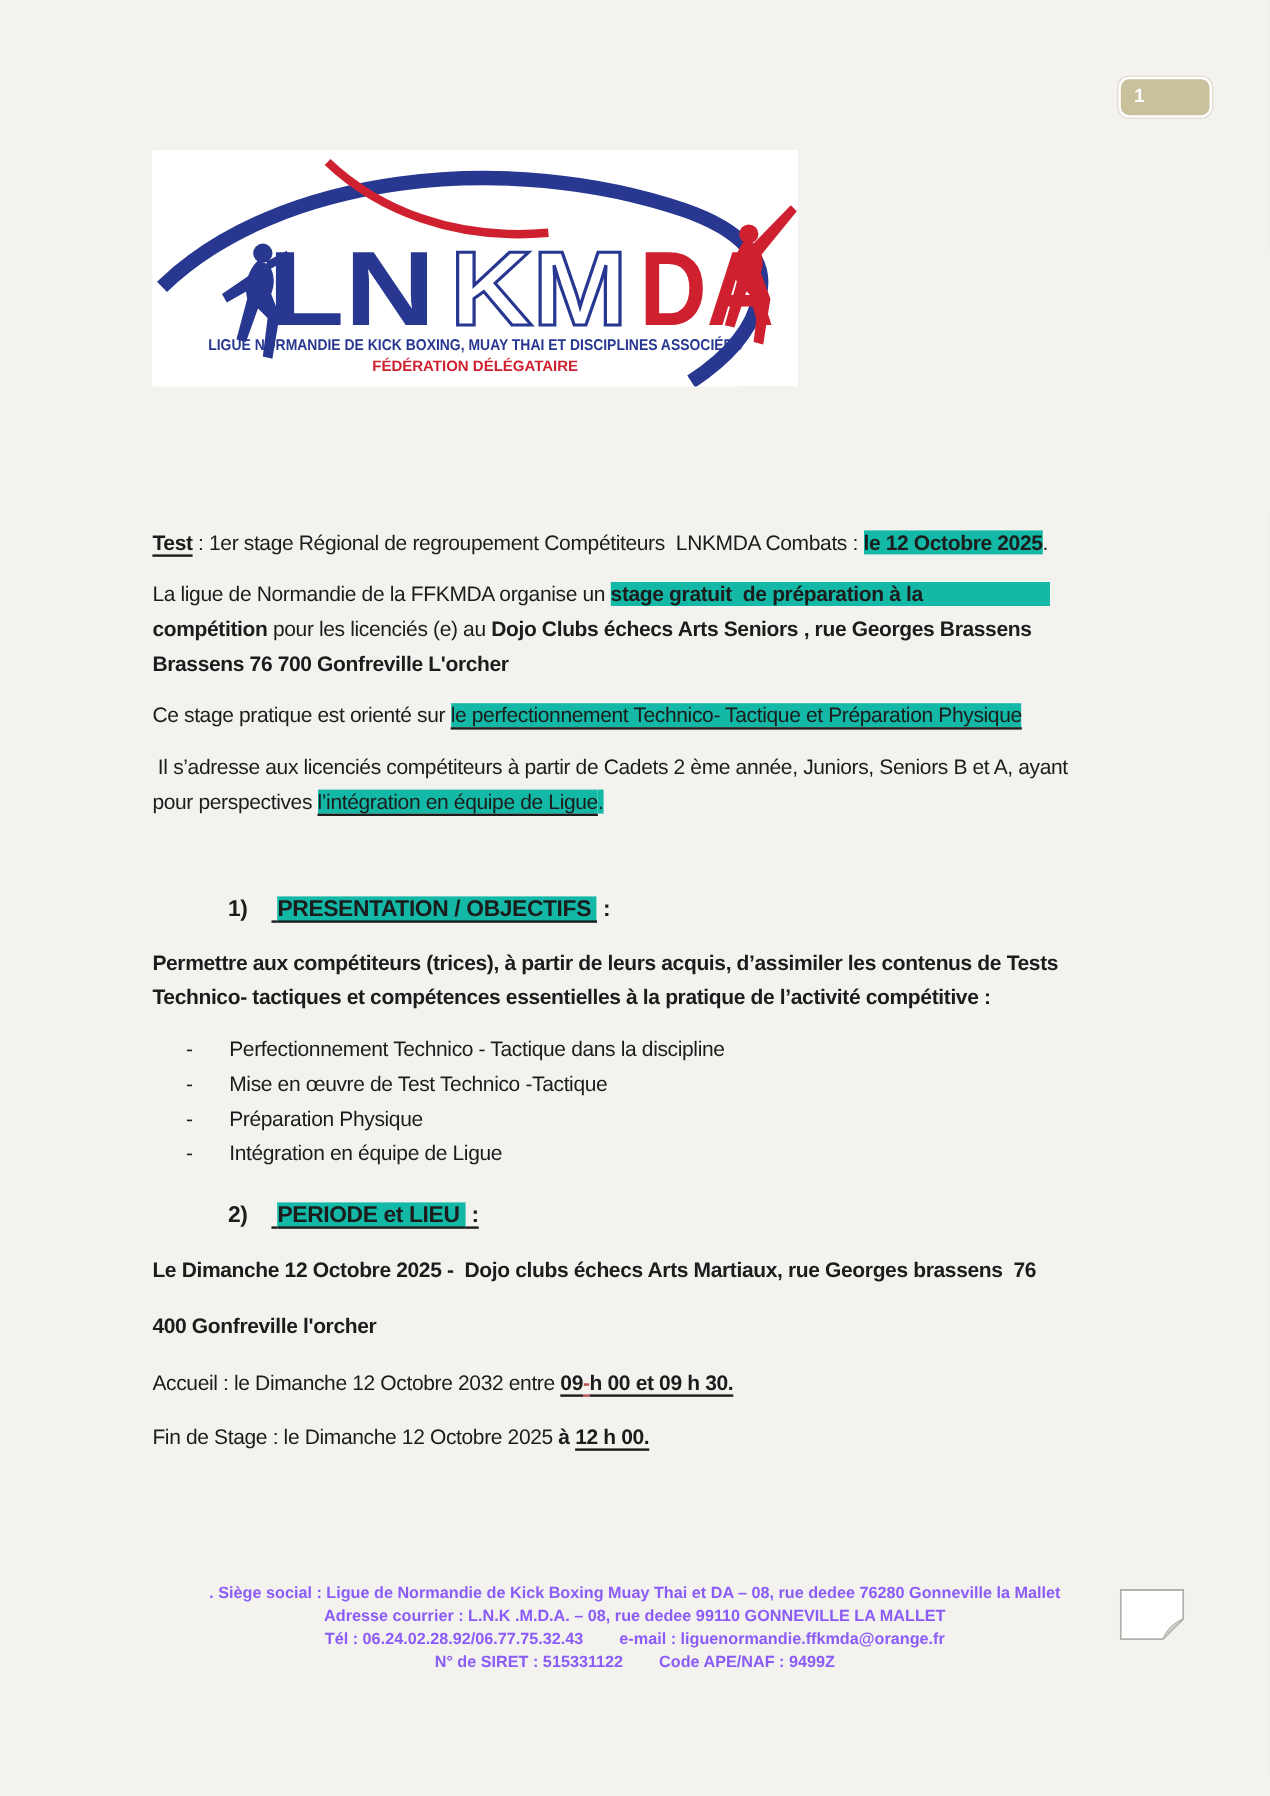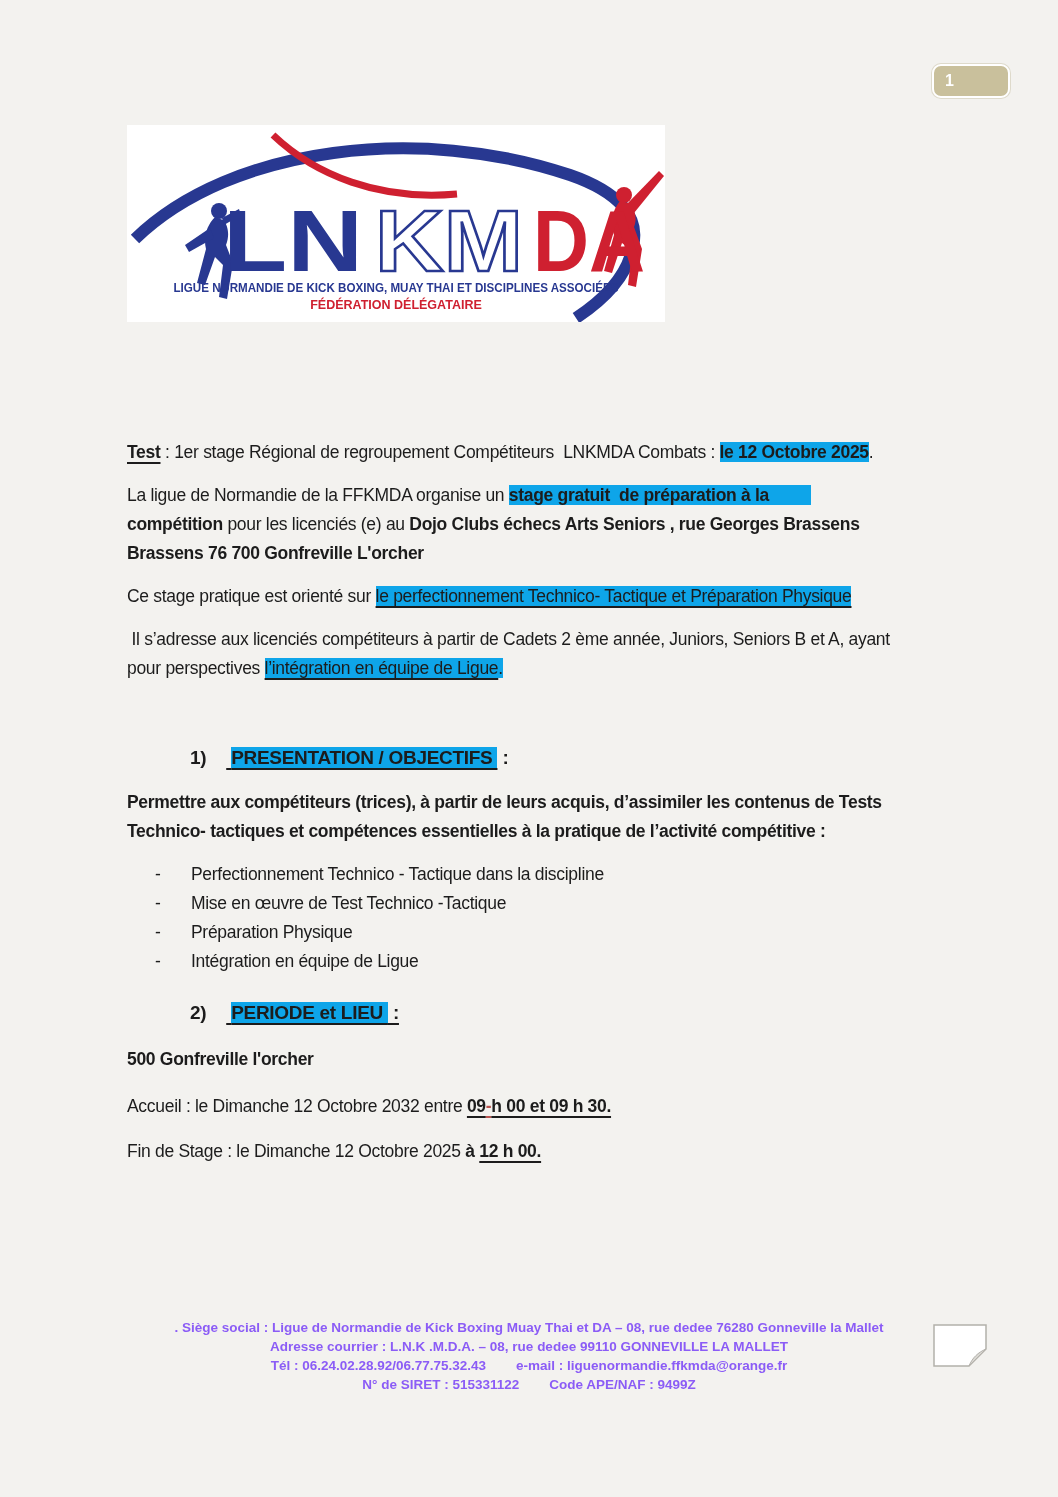--- a/index.html
+++ b/index.html
@@ -16,22 +16,22 @@
   .logo-box{position:absolute;left:127px;top:125px;width:488px;height:197px;background:#ffffff;}
 
   
   .doc{position:absolute;left:127px;top:430px;width:812px;font-size:17.5px;color:#1c1c1c;
        letter-spacing:-0.3px;}
   .blk{line-height:29px;}
   .runs{white-space:pre;}
   .run{}
   .b{font-weight:700;}
   .u{text-decoration:underline;text-underline-offset:4px;text-decoration-thickness:1.5px;}
-  .hl{background:#0ea5e9;}
-  .ext{padding-right:42px;}
+  .hl{background:#14b8a6;}
+  .ext{padding-right:106px;}
   .red{color:#b85450;}
 
   [data-name="blk-objet"]{margin-top:8px;}
   [data-name="blk-intro-1"]{margin-top:14px;}
   [data-name="blk-oriented"]{margin-top:14px;}
   [data-name="blk-audience-1"]{margin-top:14px;}
   [data-name="blk-heading-1"]{margin-top:60px;padding-left:63px;font-size:19px;}
   [data-name="blk-permettre-1"]{margin-top:16px;}
   [data-name="blk-bullet-1"]{margin-top:14px;}
   [data-name="blk-heading-2"]{margin-top:22px;padding-left:63px;font-size:19px;}
@@ -110,21 +110,22 @@
       </div>
       <div class="blk bullet" data-name="blk-bullet-3">
         <span class="dash" data-name="bullet-dash">-</span>
         <span class="runs" data-name="text-line"><span class="run" data-name="text-run">Préparation Physique</span></span>
       </div>
       <div class="blk bullet" data-name="blk-bullet-4">
         <span class="dash" data-name="bullet-dash">-</span>
         <span class="runs" data-name="text-line"><span class="run" data-name="text-run">Intégration en équipe de Ligue</span></span>
       </div>
       <div class="blk" data-name="blk-heading-2"><span class="runs" data-name="text-line"><span class="run b" data-name="text-run">2)</span><span class="run" data-name="text-run">    </span><span class="run b u" data-name="text-run"> </span><span class="run b u hl" data-name="text-run">PERIODE et LIEU </span><span class="run b u" data-name="text-run"> :</span></span></div>
-      <div class="blk" data-name="blk-lieu-2"><span class="runs" data-name="text-line"><span class="run b" data-name="text-run">500 Gonfreville l'orcher</span></span></div>
+      <div class="blk" data-name="blk-date-lieu"><span class="runs" data-name="text-line"><span class="run b" data-name="text-run">Le Dimanche 12 Octobre 2025 -  Dojo clubs échecs Arts Martiaux, rue Georges brassens  76</span></span></div>
+      <div class="blk" data-name="blk-lieu-2"><span class="runs" data-name="text-line"><span class="run b" data-name="text-run">400 Gonfreville l'orcher</span></span></div>
       <div class="blk" data-name="blk-accueil"><span class="runs" data-name="text-line"><span class="run" data-name="text-run">Accueil : le Dimanche 12 Octobre 2032 entre </span><span class="run b u" data-name="text-run">09</span><span class="run b u red" data-name="text-run">-</span><span class="run b u" data-name="text-run">h 00 et 09 h 30.</span></span></div>
       <div class="blk" data-name="blk-fin-stage"><span class="runs" data-name="text-line"><span class="run" data-name="text-run">Fin de Stage : le Dimanche 12 Octobre 2025 </span><span class="run b" data-name="text-run">à </span><span class="run b u" data-name="text-run">12 h 00.</span></span></div>
     </div>
 
   <div class="footer" id="footer-lines" data-name="footer">
       <div class="fline" data-name="footer-line-1">. Siège social : Ligue de Normandie de Kick Boxing Muay Thai et DA – 08, rue dedee 76280 Gonneville la Mallet</div>
       <div class="fline" data-name="footer-line-2">Adresse courrier : L.N.K .M.D.A. – 08, rue dedee 99110 GONNEVILLE LA MALLET</div>
       <div class="fline" data-name="footer-line-3">Tél : 06.24.02.28.92/06.77.75.32.43        e-mail : liguenormandie.ffkmda@orange.fr</div>
       <div class="fline" data-name="footer-line-4">N° de SIRET : 515331122        Code APE/NAF : 9499Z</div>
     </div>

